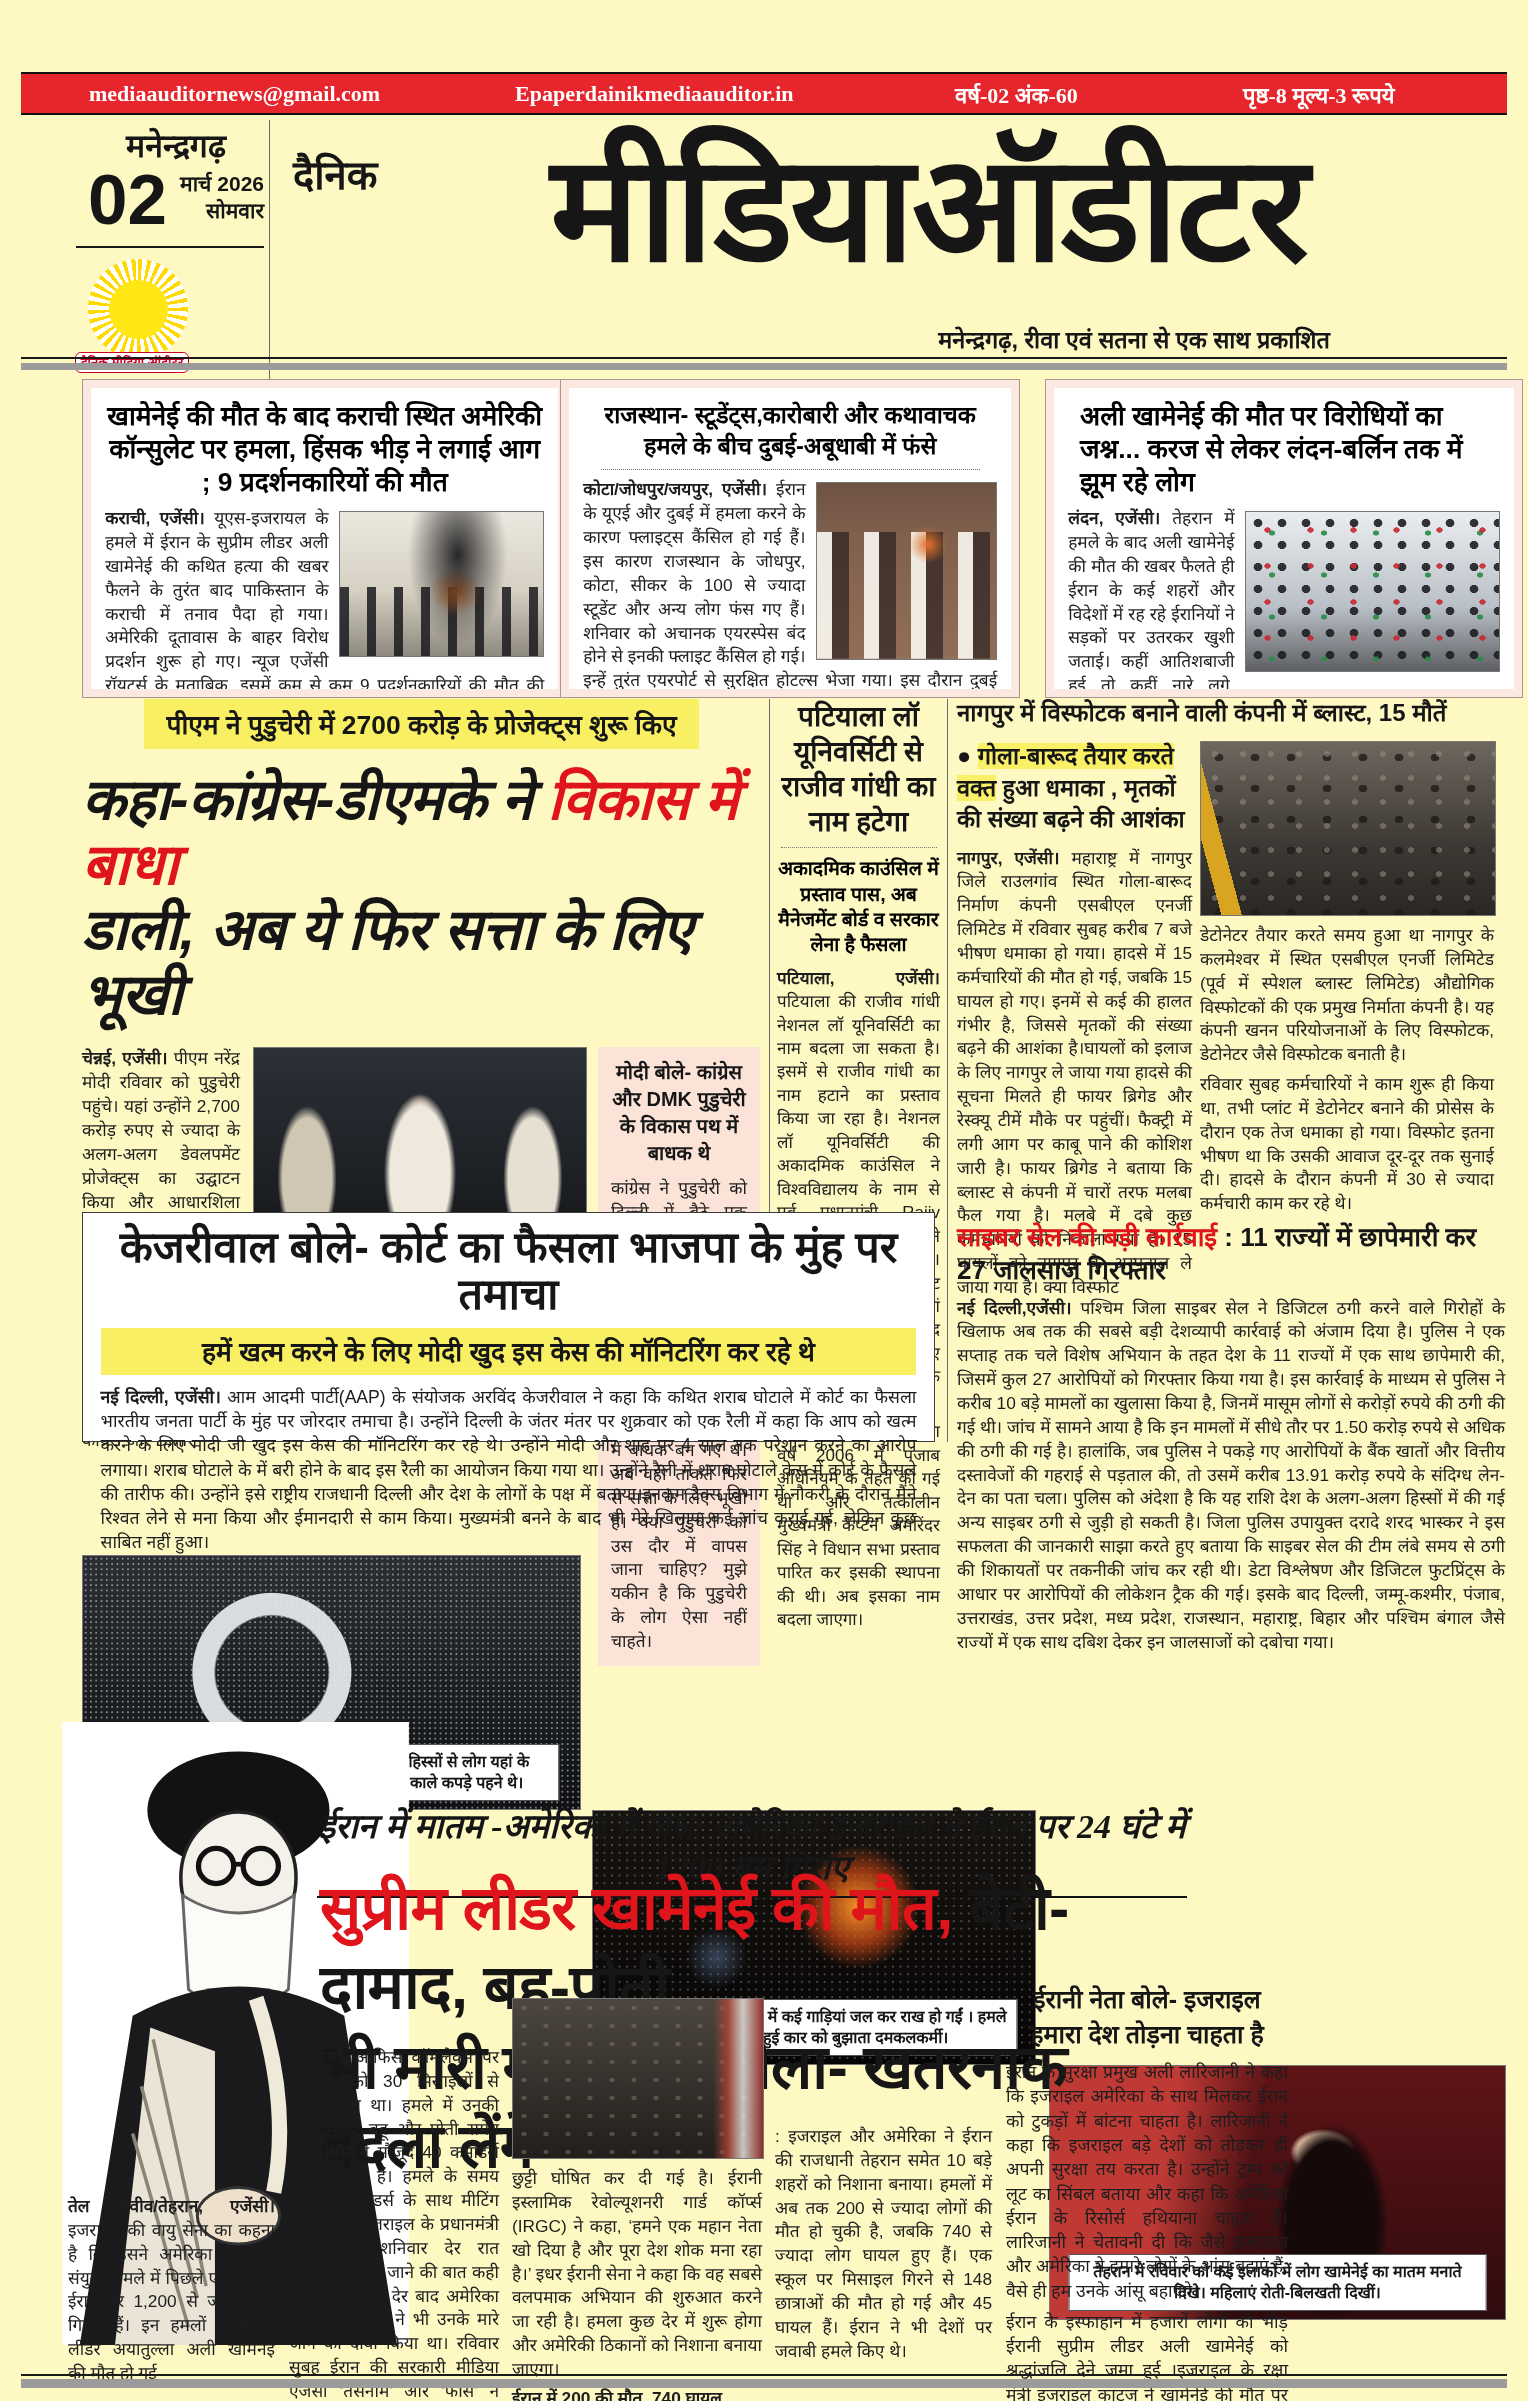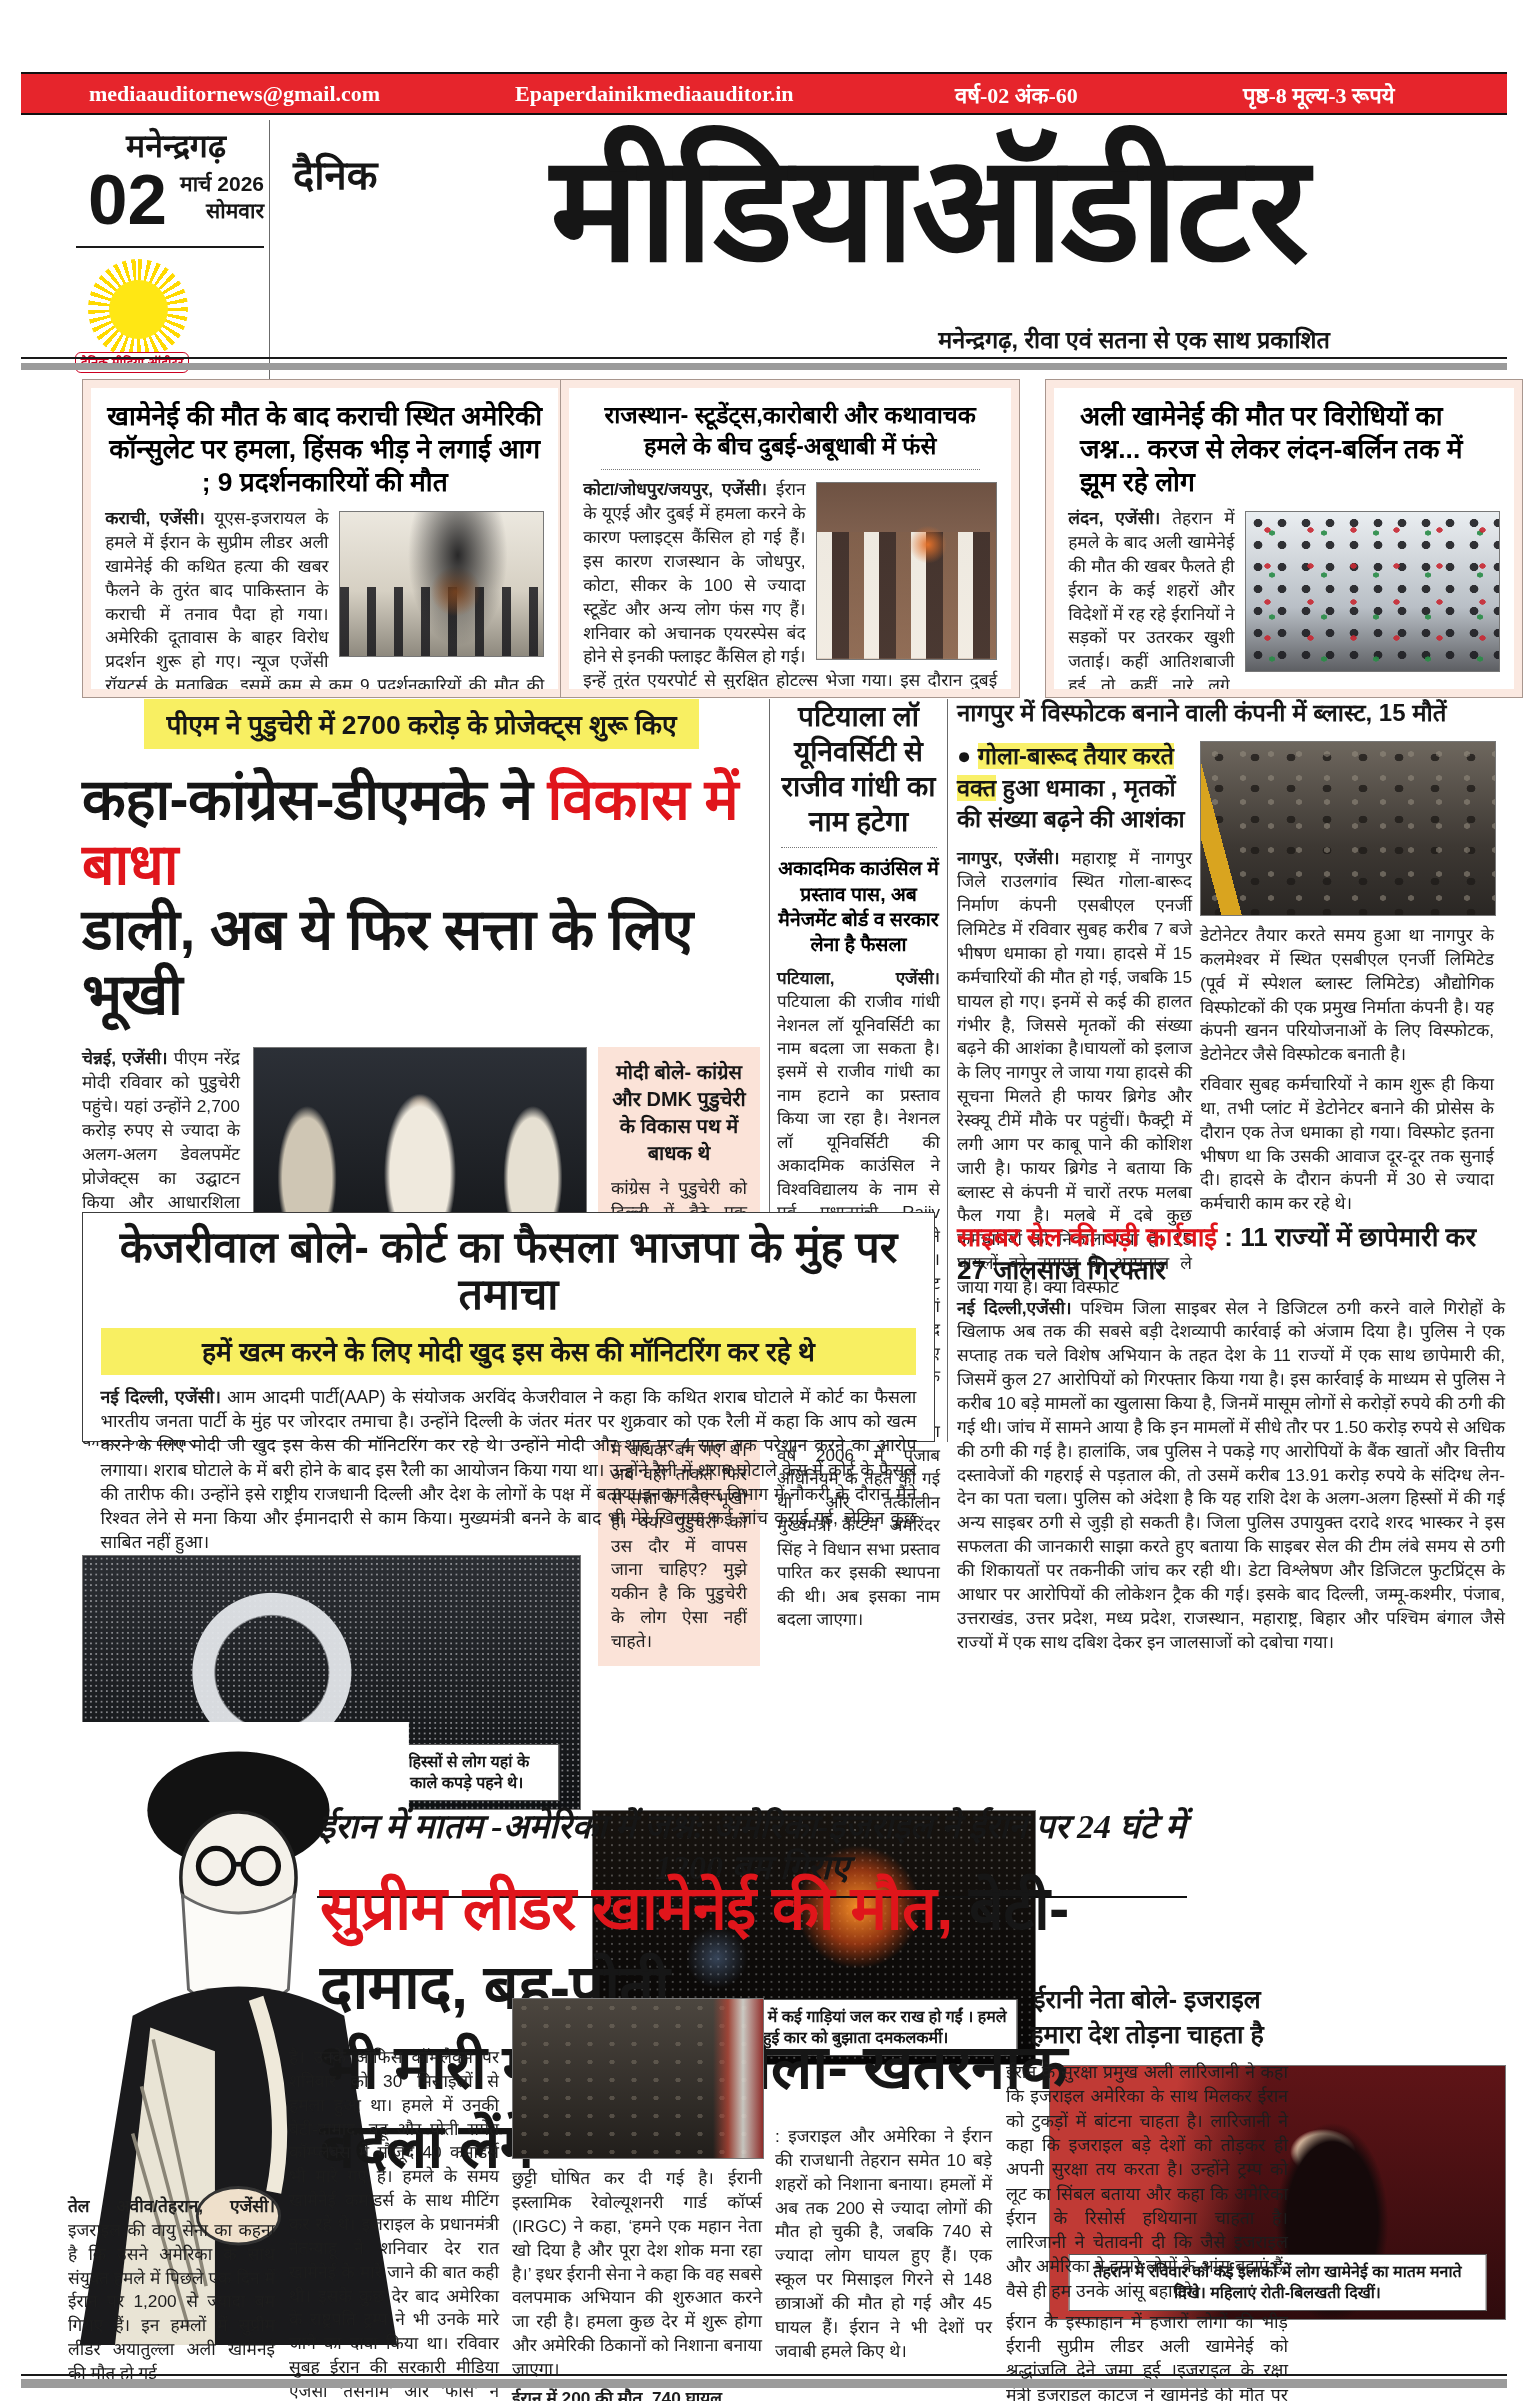--- a/index.html
+++ b/index.html
@@ -1,16 +1,16 @@
 <!DOCTYPE html>
 <html style="font-size:9.4px"><head>
 <meta charset="utf-8">
 <style>
   html,body{margin:0;padding:0;background:#6f6f6f;}
-  .page{position:relative;width:1528px;height:2401px;background:#ffffff;margin:0 auto;
+  .page{position:relative;width:1528px;height:2401px;background:#fef9c3;margin:0 auto;
         font-family:"Liberation Sans","DejaVu Sans",sans-serif;color:#161616;overflow:hidden;}
   .abs{position:absolute;}
   .hline{position:absolute;background:#1a1a1a;}
   .grayline{position:absolute;background:#9b9b9b;}
   .vline{position:absolute;background:#6b6b6b;width:1.2px;}
 
   
   .topbar{position:absolute;left:21px;top:72px;width:1486px;height:39px;background:#e6252c;
           border-top:2.4px solid #111;border-bottom:2.4px solid #111;color:#fff;
           font-family:"Liberation Serif","DejaVu Serif",serif;font-weight:bold;font-size:22px;
@@ -182,21 +182,21 @@
       <div style="margin-top:8.2px;" class="body-t">
         <span class="ph fl-r tx-flags" style="width:253px;height:159px;display:block;"></span>
         <span class="lead">लंदन, एजेंसी।</span>
         <span>तेहरान में हमले के बाद अली खामेनेई की मौत की खबर फैलते ही ईरान के कई शहरों और विदेशों में रह रहे ईरानियों ने सड़कों पर उतरकर खुशी जताई। कहीं आतिशबाजी हुई तो कहीं नारे लगे, जबकि कुछ जगहों पर युद्ध के विरोध में प्रदर्शन भी हुए ।ईरान के सर्वोच्च नेता अली खामेनेई की मौत की खबर सामने आने के बाद पूरे देश में हलचल मच गई. बताया जा रहा है कि तेहरान में उनके दफ्तर पर किए गए हमले में उनकी जान गई. जैसे ही यह खबर फैली, कई शहरों में लोगों की भीड़ सड़कों पर उतर आई ।राजधानी तेहरान के पास करज में लोगों ने गाड़ियां निकालकर हॉर्न बजाए और खुशी मनाई. तेहरान के कई इलाकों में लोग अपने घरों की बालकनी से तेज संगीत बजाते और पटाखे छोड़ते नजर आए. फुलादशहर में बड़ी संख्या में लोग इकट्ठा हुए और हाथ उठाकर नारे लगाए. बोराजजान और ममासानी में लोगों ने झंडे लहराए और नाचते हुए जश्न मनाया. शिराज और आबादान में देर रात तक लोग सड़कों पर रहे । कई लोग इसे लंबे समय बाद बदलाव की शुरुआत मान रहे हैं ।</span>
       </div>
     </div>
   </div>
 
   <div class="abs" style="left:82px;top:699px;width:679px;">
     <div class="kicker" style="margin:0 62px;">पीएम ने पुडुचेरी में 2700 करोड़ के प्रोजेक्ट्स शुरू किए</div>
-    <div class="pm-hl" style="margin-top:17.6px;"><span>कहा-कांग्रेस-डीएमके ने </span><span class="red">विकास में बाधा</span><br><span>डाली, अब ये फिर सत्ता के लिए भूखी</span></div>
+    <div class="pm-hl" style="margin-top:17.6px;font-style:italic;"><span>कहा-कांग्रेस-डीएमके ने </span><span class="red">विकास में बाधा</span><br><span>डाली, अब ये फिर सत्ता के लिए भूखी</span></div>
     <div style="display:flex;gap:13px;margin-top:21px;">
       <div class="body-t" style="width:158px;flex:none;">
         <span class="lead">चेन्नई, एजेंसी।</span>
         <span>पीएम नरेंद्र मोदी रविवार को पुडुचेरी पहुंचे। यहां उन्होंने 2,700 करोड़ रुपए से ज्यादा के अलग-अलग डेवलपमेंट प्रोजेक्ट्स का उद्घाटन किया और आधारशिला रखी। इसके बाद पीएम ने सभा को संबोधित किया। मोदी ने कहा कि जब केंद्र और केंद्र शासित प्रदेश की सरकारें मिलकर काम करती हैं तो रिजल्ट जल्दी आते हैं। कांग्रेस ने पुडुचेरी को दिल्ली के एक परिवार का ATM बना रखा था। कांग्रेस और DMK</span>
       </div>
       <div style="width:332px;flex:none;">
         <div class="ph tx-stage" style="width:332px;height:197px;"></div>
         <div style="display:flex;gap:11.8px;margin-top:9.4px;">
           <div class="body-t" style="width:160px;">विकास में बाधक हैं। अब वही ताकतें फिर से सत्ता के लिए भूखी हैं। मोदी आज तमिलनाडु में आठ नए बने रेलवे स्टेशनों का उद्घाटन किया।  चेन्नई बीच</div>
           <div class="body-t" style="width:160px;">चेन्नई एग्मोर चौथी लाइन देश को समर्पित की। इसके बाद वह मदुरै में 4,400 करोड़ रुपए से ज्यादा के इंफ्रास्ट्रक्चर प्रोजेक्ट्स का भी उद्घाटन किया।</div>

